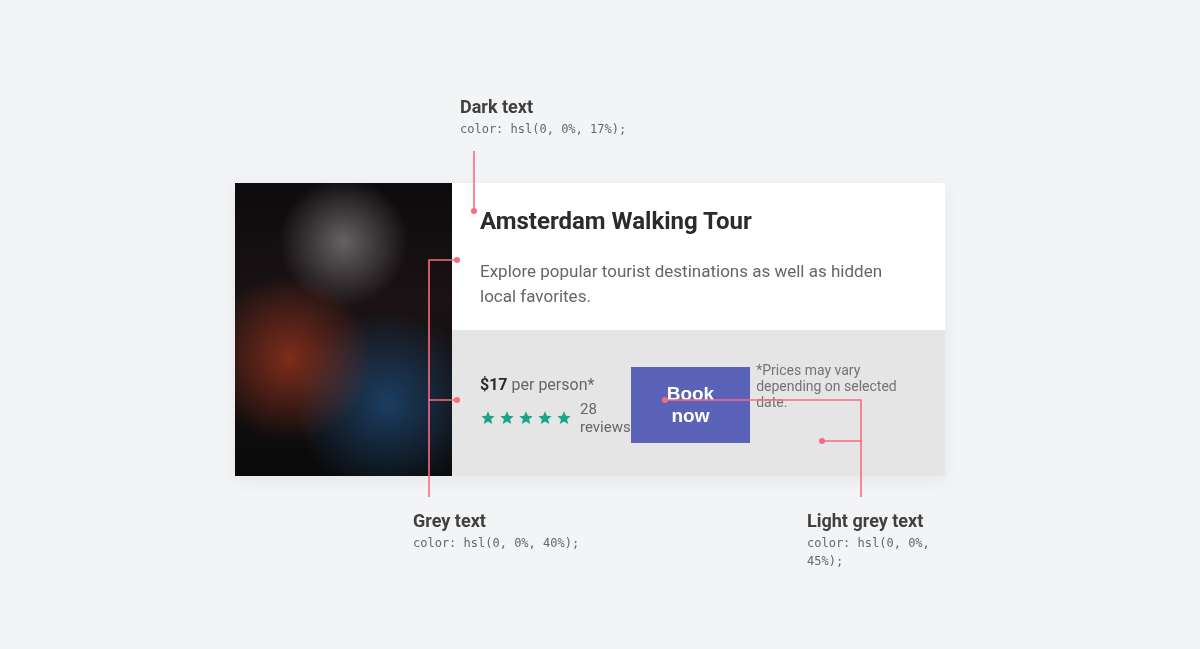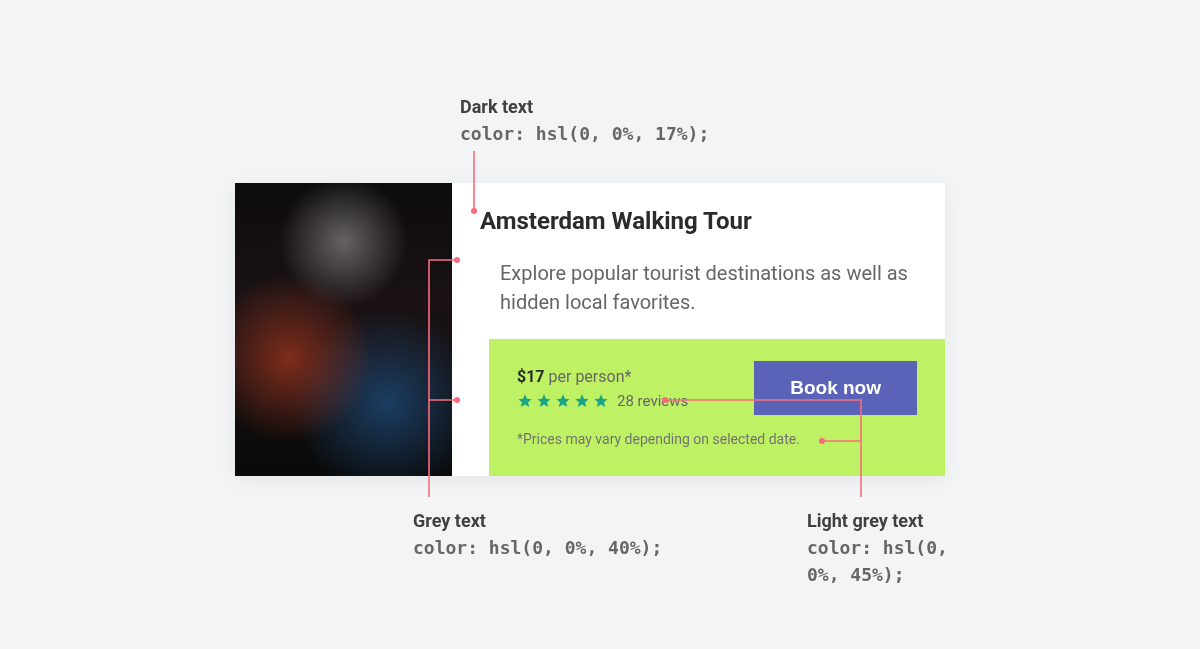--- a/index.html
+++ b/index.html
@@ -47,34 +47,32 @@
     padding: 24px 28px 22px 28px;
     background: #fff;
   }
   .card-title {
     font-size: 24px;
     font-weight: 700;
     color: hsl(0,0%,17%);
     margin-bottom: 24px;
   }
   .card-desc {
-    font-size: 20px;
+    font-size: 17px;
     line-height: 1.45;
     color: hsl(0,0%,40%);
-    margin-left: 20px;
   }
   .card-bottom {
     flex: 1;
-    background: #bef264;
+    background: #e5e5e5;
     padding: 22px 28px 18px 28px;
     display: flex;
-    flex-direction: column;
+    flex-direction: row;
     gap: 6px;
     position: relative;
-    margin-left: 37px;
   }
   .price-row {
     display: flex;
     align-items: center;
     justify-content: space-between;
   }
   .price-block {
     display: flex;
     flex-direction: column;
     gap: 6px;
@@ -125,22 +123,21 @@
     font-size: 18px;
     line-height: 1.5;
   }
   .annotation .label {
     font-weight: 700;
     color: hsl(0,0%,25%);
   }
   .annotation .code {
     font-family: ui-monospace, "SFMono-Regular", Menlo, Consolas, monospace;
     color: hsl(0,0%,40%);
-    font-size: 18px;
-    font-weight: bold;
+    font-size: 12px;
   }
   .ann-dark { left: 460px; top: 93px; }
   .ann-grey { left: 413px; top: 507px; }
   .ann-light { left: 807px; top: 507px; }
 
   
   svg.overlay {
     position: absolute;
     left: 0; top: 0;
     width: 1200px;

